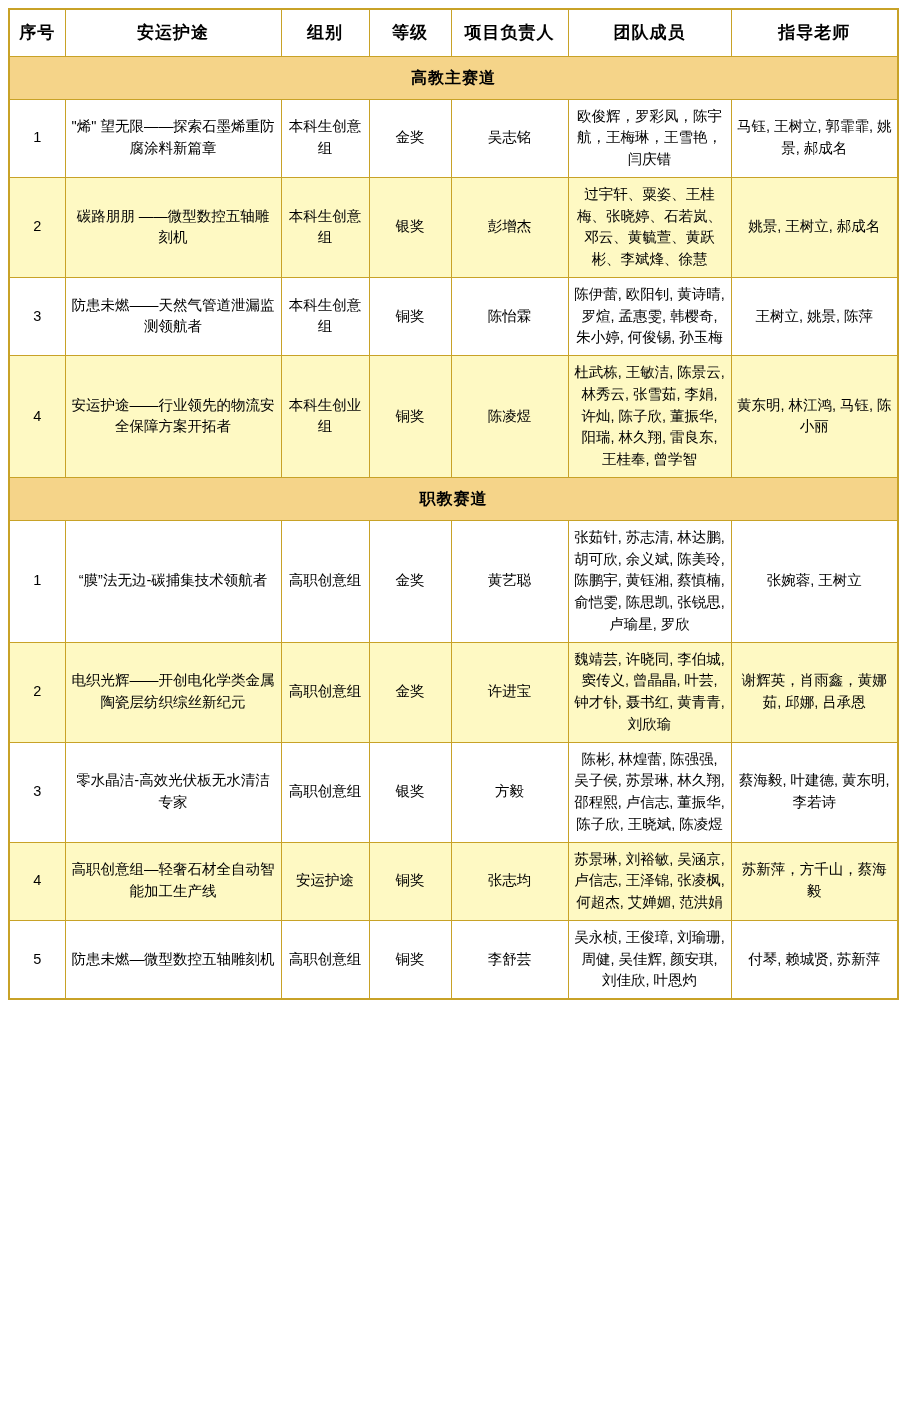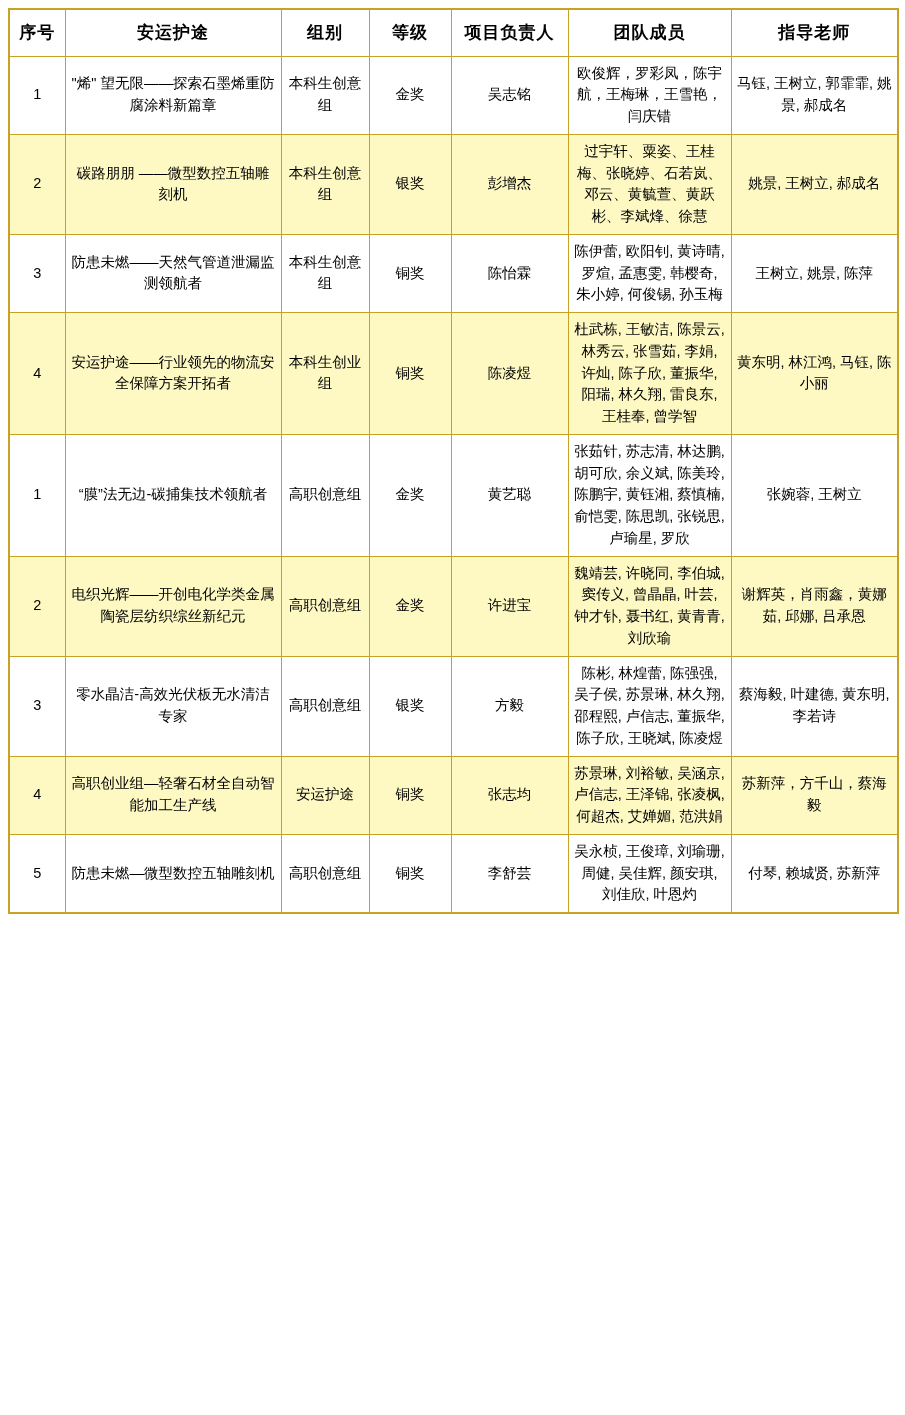--- a/index.html
+++ b/index.html
@@ -86,20 +86,23 @@
         <th>安运护途</th>
         <th>组别</th>
         <th>等级</th>
         <th>项目负责人</th>
         <th>团队成员</th>
         <th>指导老师</th>
       </tr>
     </thead>
     <tbody>
 
+      <tr class="section-row">
+        <td colspan="7">高教主赛道</td>
+      </tr>
 
       <tr class="plain">
         <td class="idx">1</td>
         <td class="project">"烯" 望无限——探索石墨烯重防腐涂料新篇章</td>
         <td>本科生创意组</td>
         <td>金奖</td>
         <td>吴志铭</td>
         <td class="members">欧俊辉，罗彩凤，陈宇航，王梅琳，王雪艳，闫庆错</td>
         <td class="mentors">马钰, 王树立, 郭霏霏, 姚景, 郝成名</td>
       </tr>
@@ -127,20 +130,23 @@
       <tr class="shade">
         <td class="idx">4</td>
         <td class="project">安运护途——行业领先的物流安全保障方案开拓者</td>
         <td>本科生创业组</td>
         <td>铜奖</td>
         <td>陈凌煜</td>
         <td class="members">杜武栋, 王敏洁, 陈景云, 林秀云, 张雪茹, 李娟, 许灿, 陈子欣, 董振华, 阳瑞, 林久翔, 雷良东, 王桂奉, 曾学智</td>
         <td class="mentors">黄东明, 林江鸿, 马钰, 陈小丽</td>
       </tr>
 
+      <tr class="section-row">
+        <td colspan="7">职教赛道</td>
+      </tr>
 
       <tr class="plain">
         <td class="idx">1</td>
         <td class="project">“膜”法无边-碳捕集技术领航者</td>
         <td>高职创意组</td>
         <td>金奖</td>
         <td>黄艺聪</td>
         <td class="members">张茹针, 苏志清, 林达鹏, 胡可欣, 余义斌, 陈美玲, 陈鹏宇, 黄钰湘, 蔡慎楠, 俞恺雯, 陈思凯, 张锐思, 卢瑜星, 罗欣</td>
         <td class="mentors">张婉蓉, 王树立</td>
       </tr>
@@ -160,21 +166,21 @@
         <td class="project">零水晶洁-高效光伏板无水清洁专家</td>
         <td>高职创意组</td>
         <td>银奖</td>
         <td>方毅</td>
         <td class="members">陈彬, 林煌蕾, 陈强强, 吴子侯, 苏景琳, 林久翔, 邵程熙, 卢信志, 董振华, 陈子欣, 王晓斌, 陈凌煜</td>
         <td class="mentors">蔡海毅, 叶建德, 黄东明, 李若诗</td>
       </tr>
 
       <tr class="shade">
         <td class="idx">4</td>
-        <td class="project">高职创业组—轻奢石材全自动智能加工生产线</td>
+        <td class="project">高职创意组—轻奢石材全自动智能加工生产线</td>
         <td>安运护途</td>
         <td>铜奖</td>
         <td>张志均</td>
         <td class="members">苏景琳, 刘裕敏, 吴涵京, 卢信志, 王泽锦, 张凌枫, 何超杰, 艾婵媚, 范洪娟</td>
         <td class="mentors">苏新萍，方千山，蔡海毅</td>
       </tr>
 
       <tr class="plain">
         <td class="idx">5</td>
         <td class="project">防患未燃—微型数控五轴雕刻机</td>

